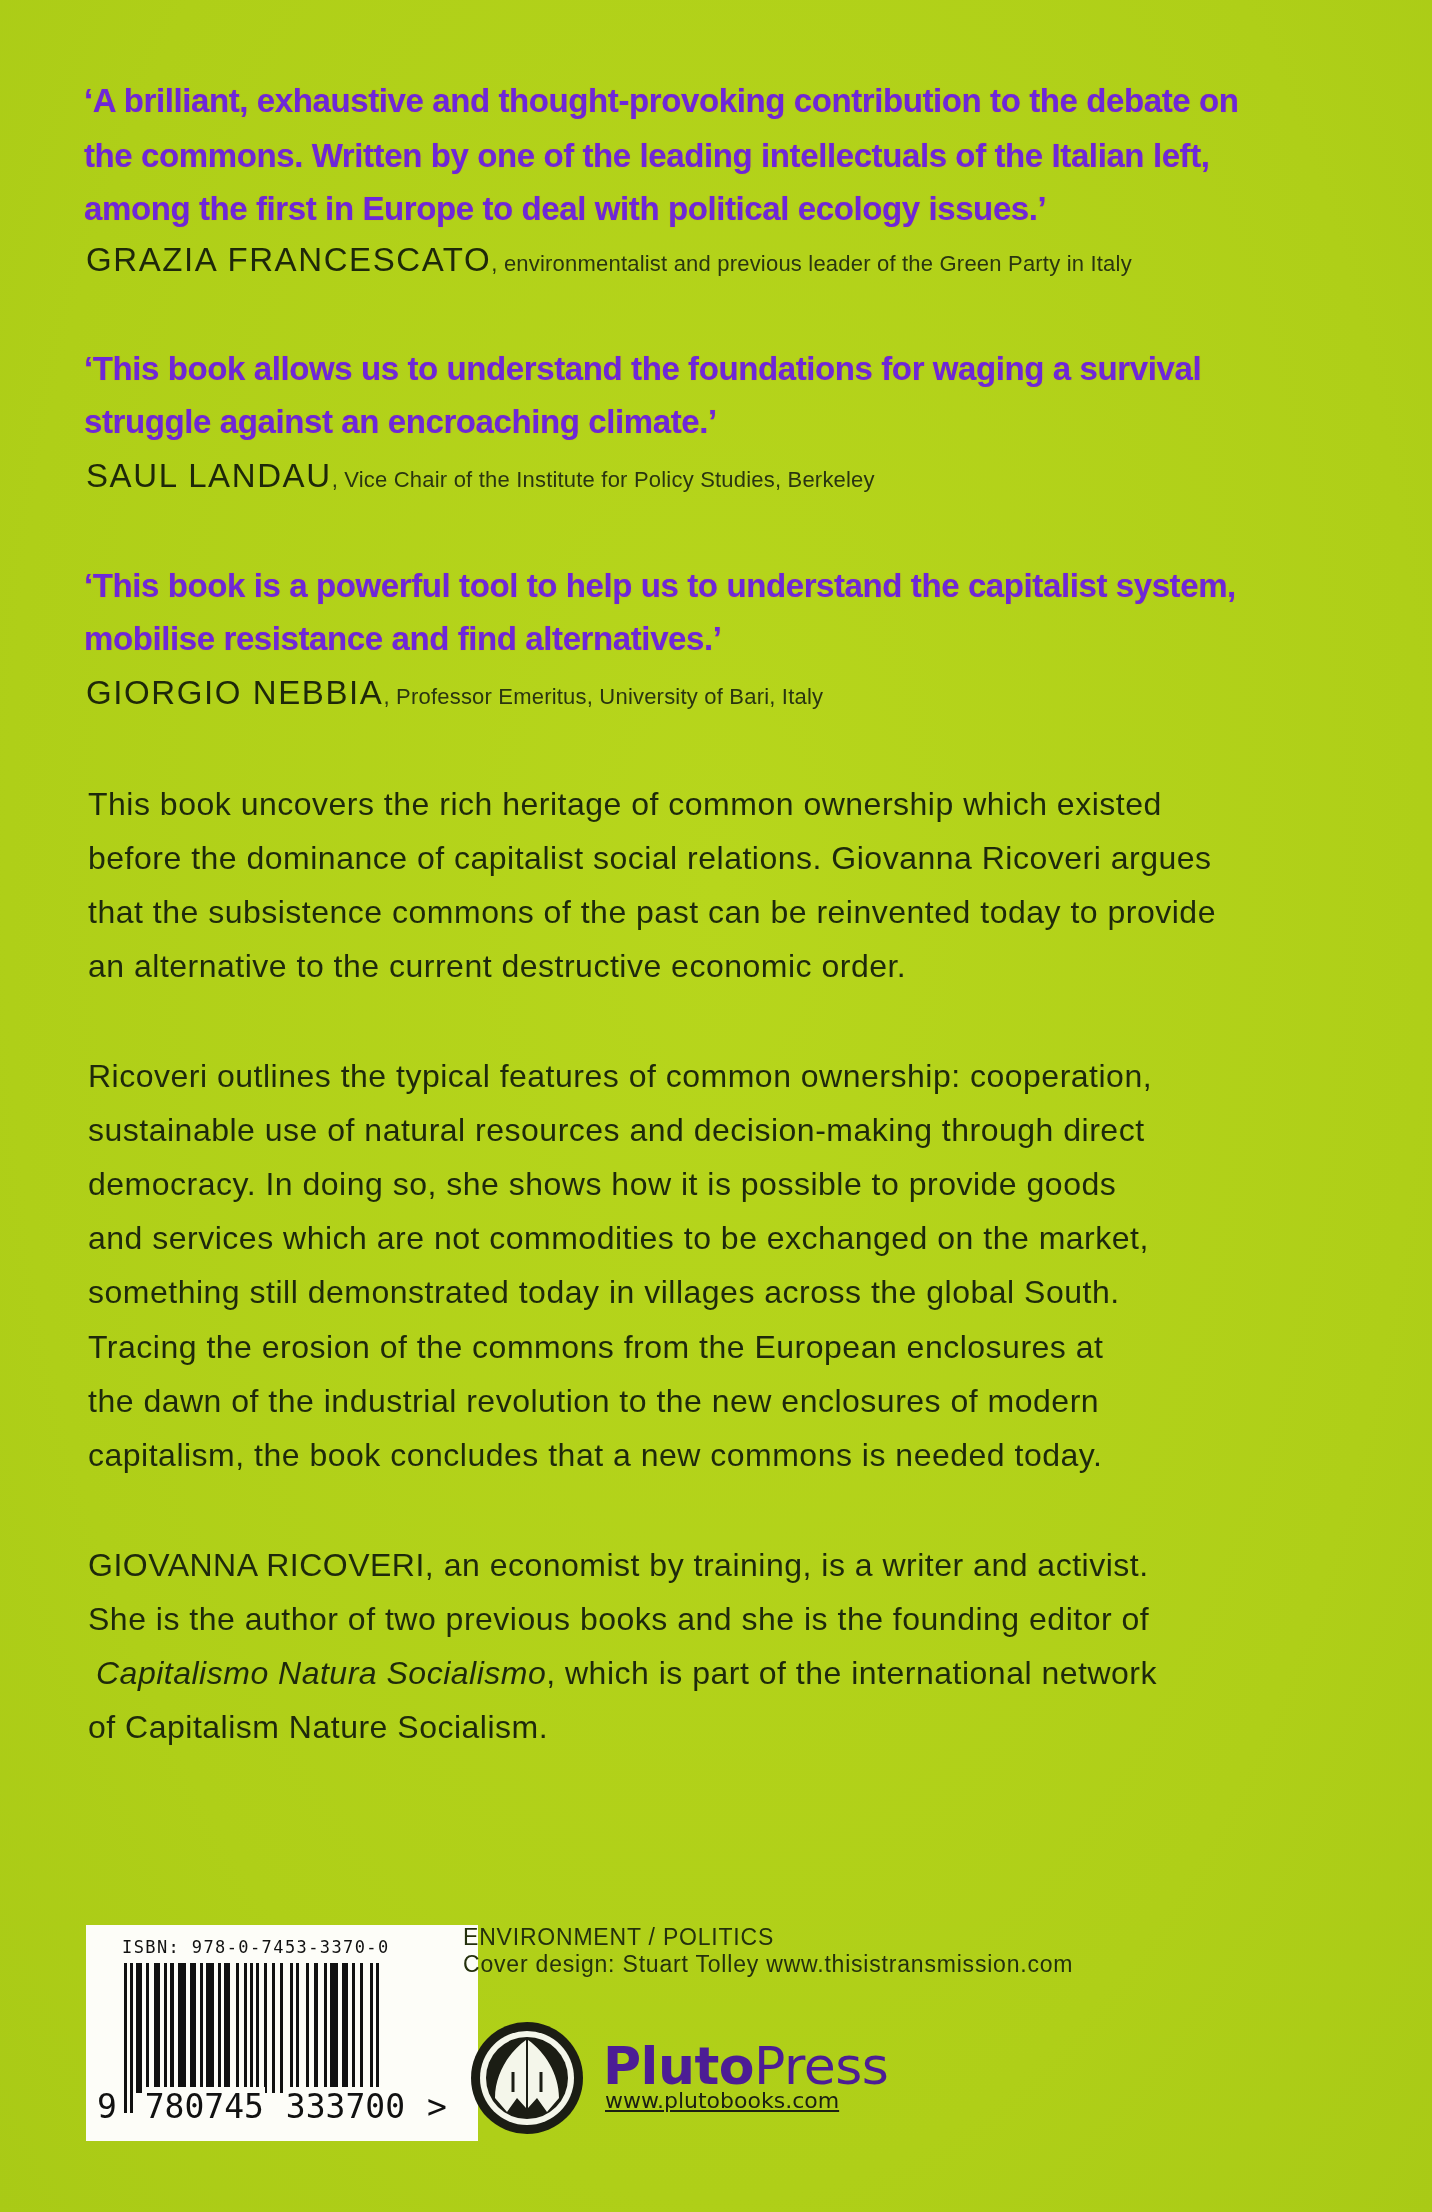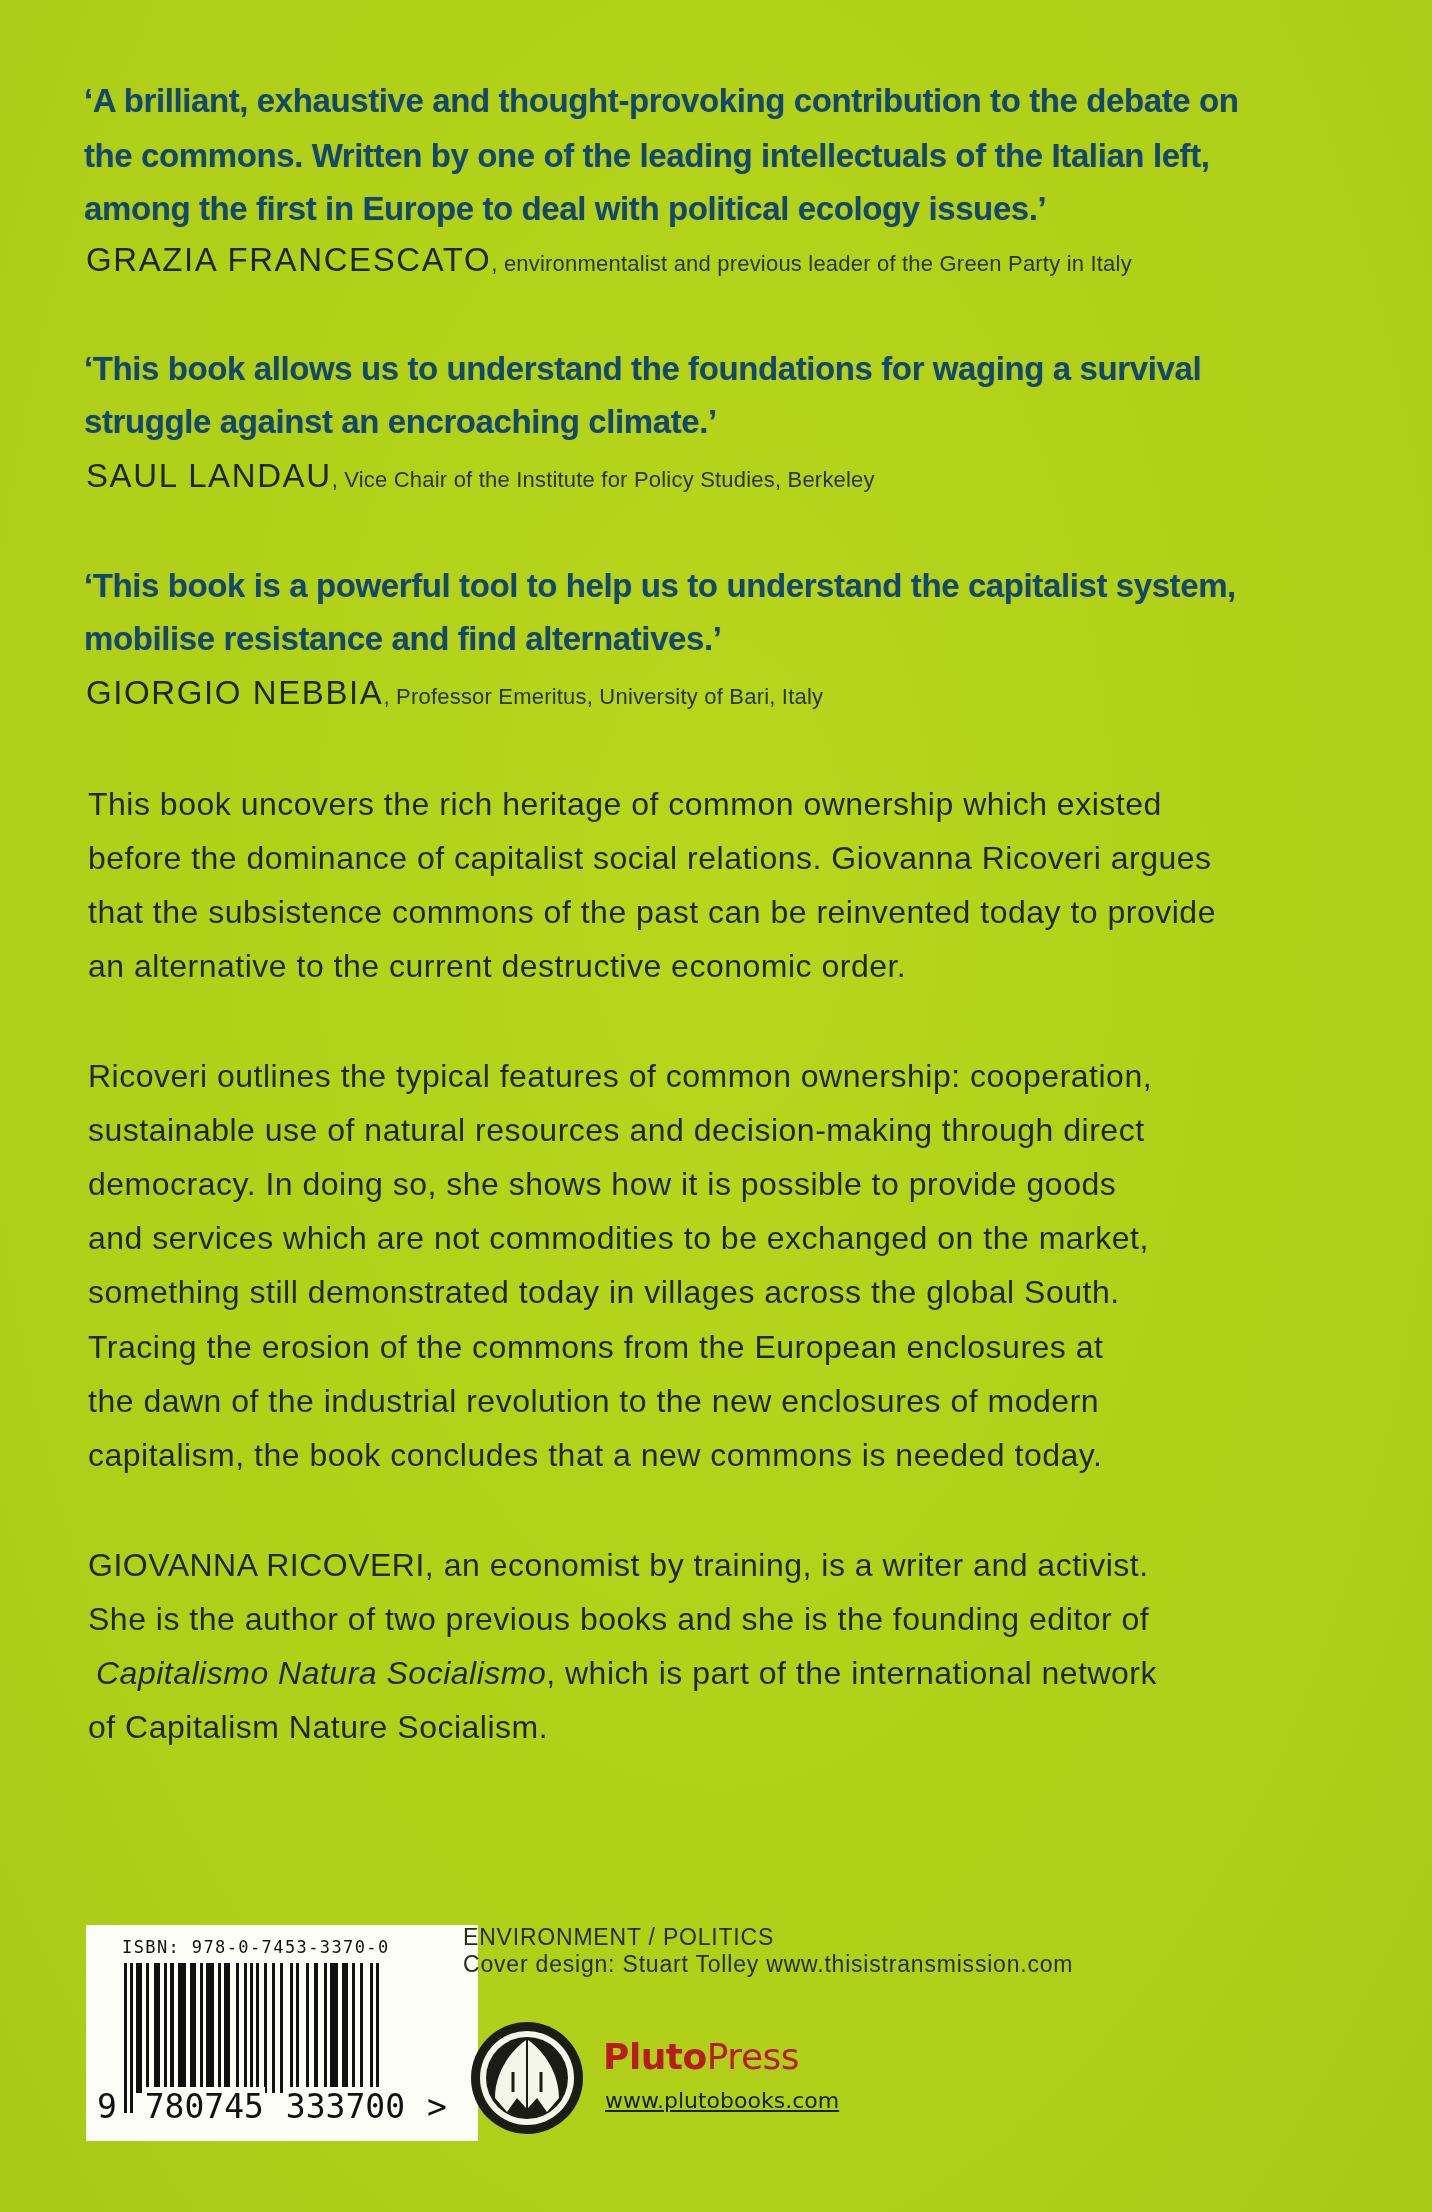--- a/index.html
+++ b/index.html
@@ -8,21 +8,21 @@
     background: #b2d219;
     background-image: radial-gradient(ellipse at 50% 40%, #b7d61c 0%, #afcf18 70%, #a9ca16 100%);
     position: relative;
     font-family: "Liberation Sans", sans-serif;
     color: #1f2a0c;
   }
   .block { position: absolute; left: 84px; width: 1300px; }
   .quote-line {
     position: absolute; left: 0; white-space: nowrap;
     font-family: "Liberation Sans", sans-serif;
-    font-weight: bold; font-size: 33px; color: #0c4a6e;
+    font-weight: bold; font-size: 33px; color: #6d28d9;
     letter-spacing: -0.4px;
     text-shadow: 0 0 1px rgba(230,90,20,0.6);
   }
   .attrib {
     position: absolute; left: 2px; white-space: nowrap;
     font-size: 22px; color: #2a3510; letter-spacing: 0.2px;
   }
   .attrib .name { font-size: 33px; letter-spacing: 1.6px; color: #1e2809; }
   .body-line {
     position: absolute; left: 4px; white-space: nowrap;
@@ -48,21 +48,21 @@
   .barcode-digits span { background: #fdfdf8; padding: 0 1px; }
   .category {
     position: absolute; left: 463px; top: 1924px; white-space: nowrap;
     font-size: 23px; letter-spacing: 0.8px; color: #24300d; line-height: 27px;
   }
   .logo-circle {
     position: absolute; left: 469px; top: 2020px; width: 116px; height: 116px;
   }
   .pluto-name {
     position: absolute; left: 603px; top: 2036px; white-space: nowrap;
-    font-family: "DejaVu Sans", sans-serif; font-size: 36px; color: #b91c1c; letter-spacing: -0.5px;
+    font-family: "DejaVu Sans", sans-serif; font-size: 52px; color: #4c1d95; letter-spacing: -0.5px;
   }
   .pluto-name b { font-weight: bold; }
   .pluto-url {
     position: absolute; left: 605px; top: 2088px; white-space: nowrap;
     font-family: "DejaVu Sans", sans-serif; font-size: 22px; color: #1b1f12; text-decoration: underline;
   }
 </style>
 </head>
 <body>
 

